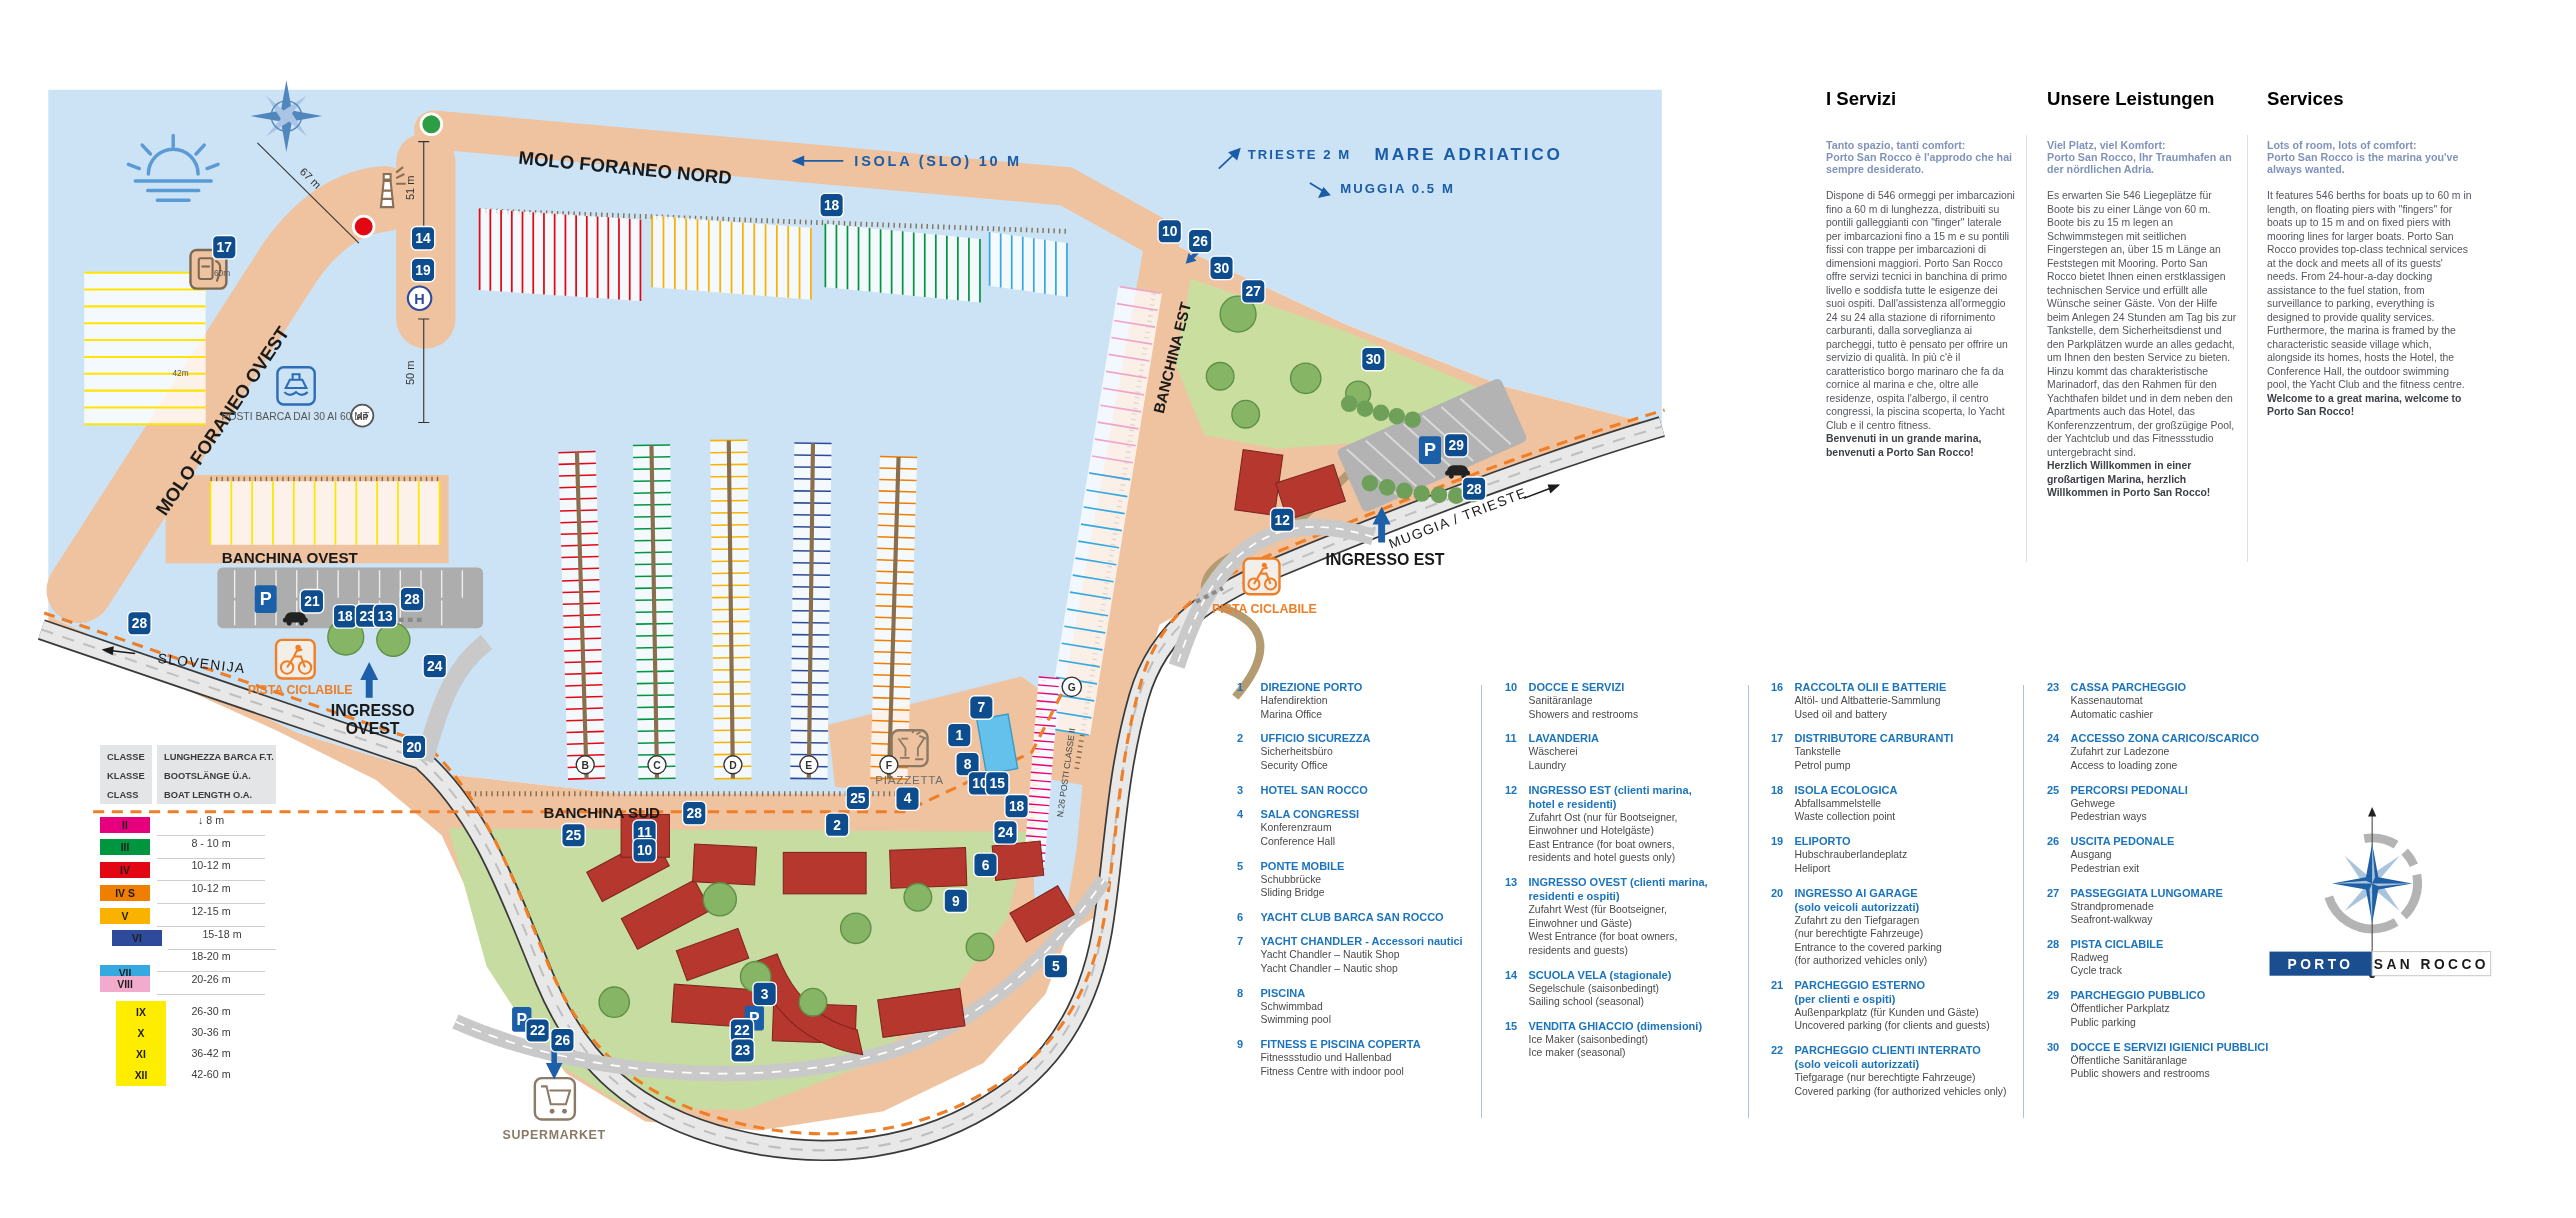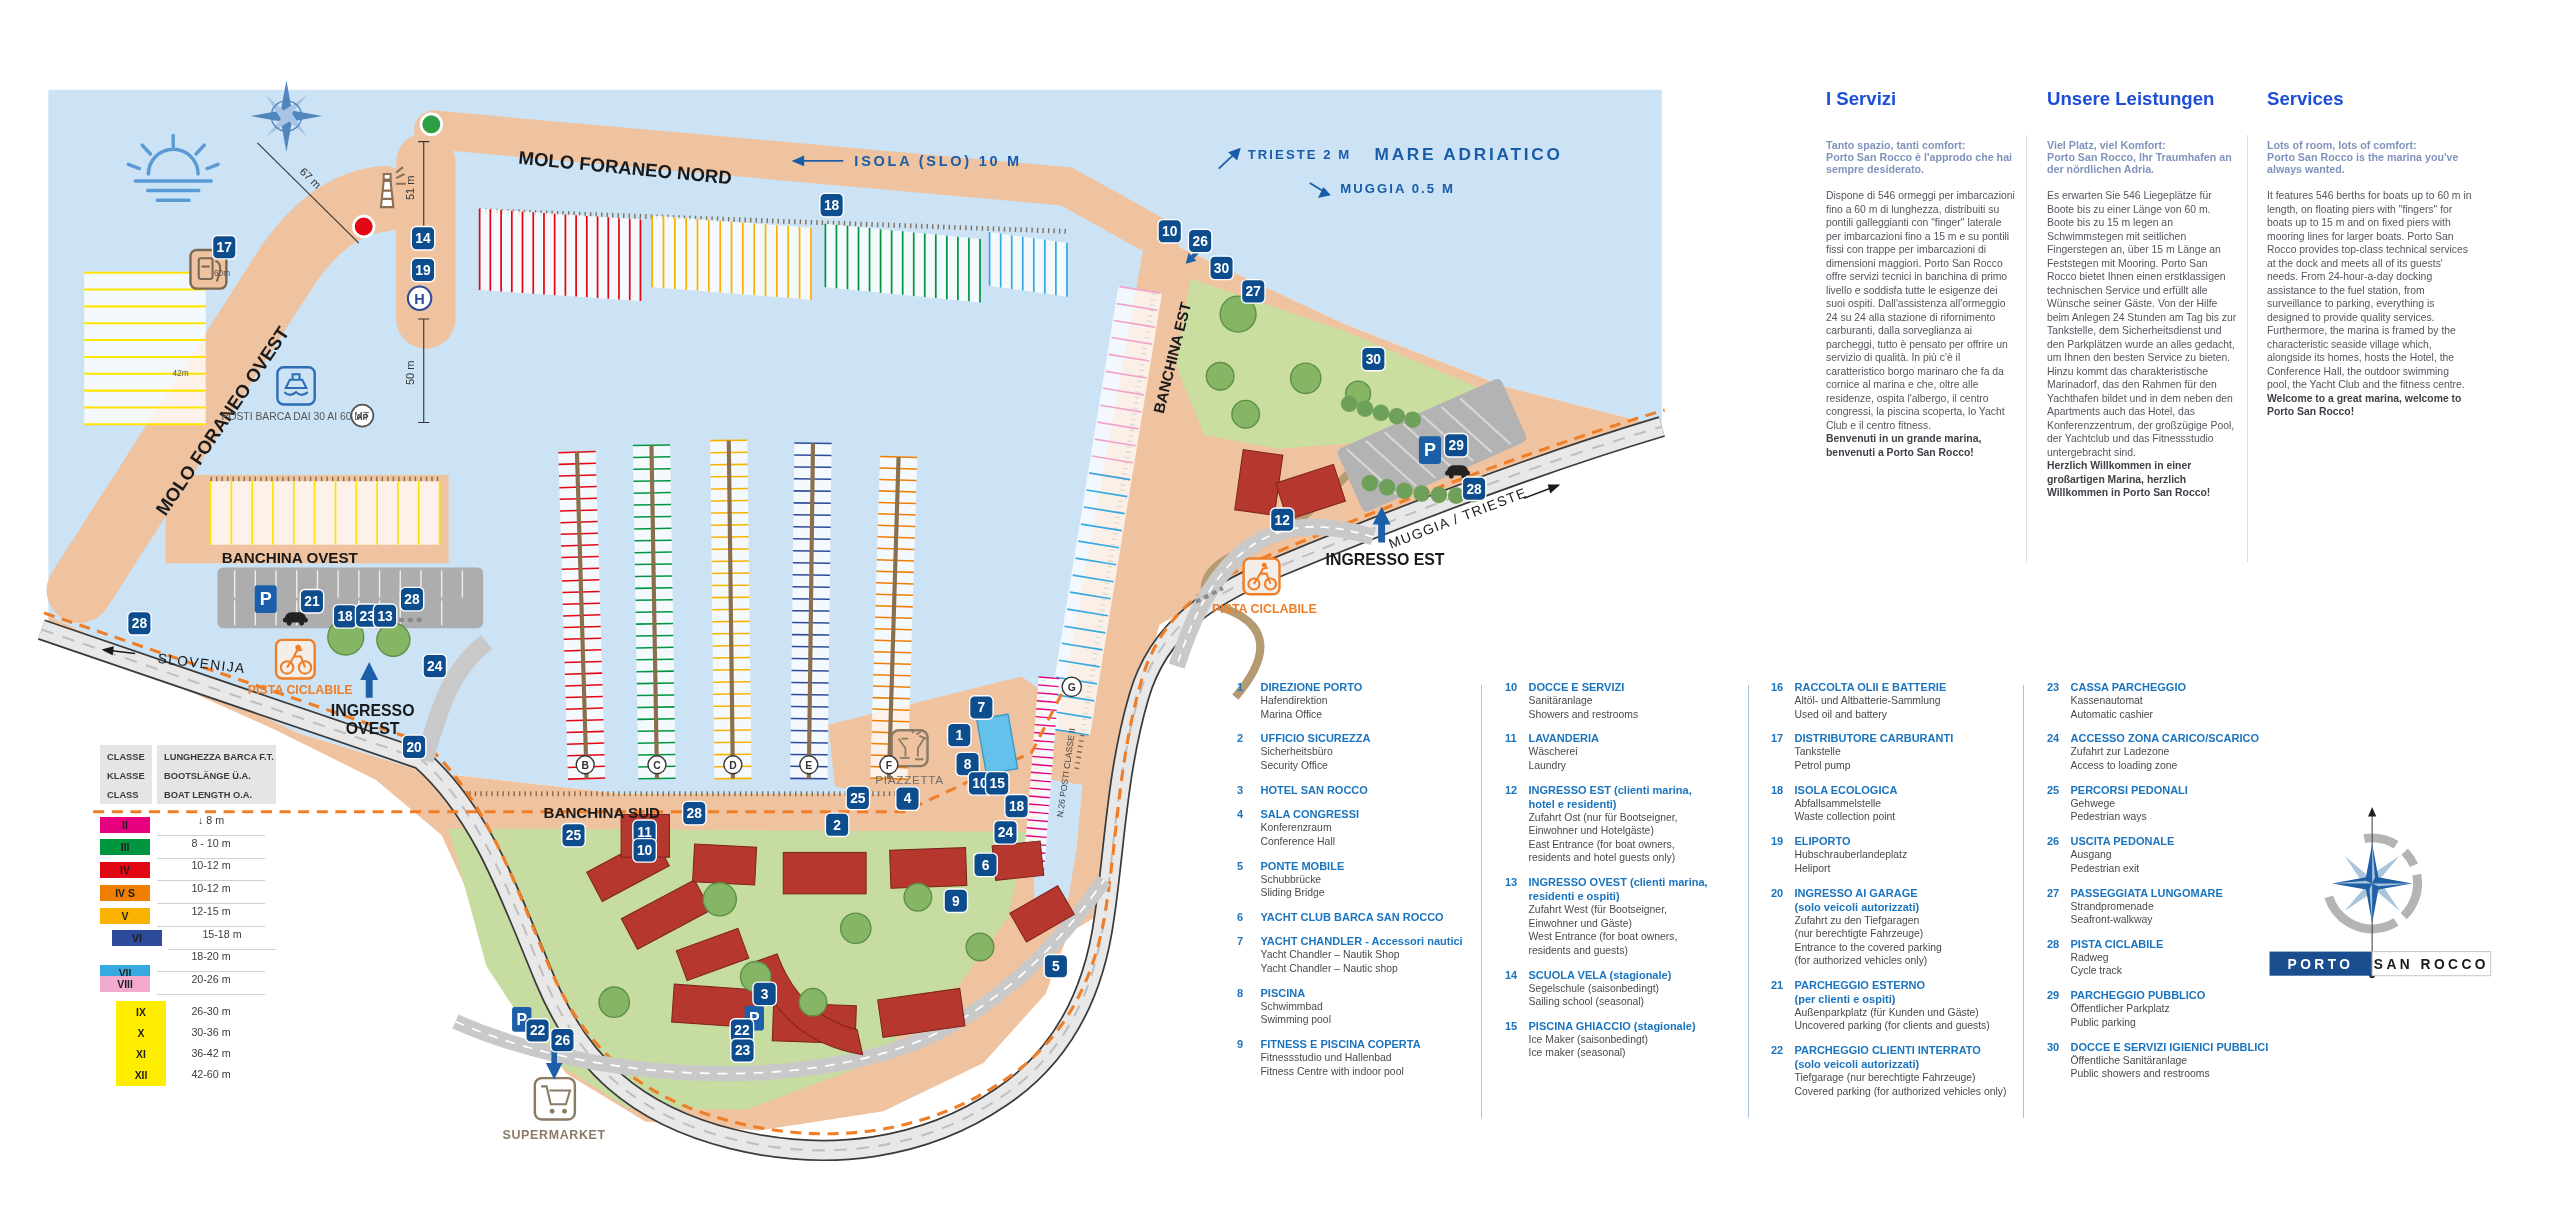--- a/index.html
+++ b/index.html
@@ -1,21 +1,21 @@
 <!DOCTYPE html>
 <html style="font-size:11px"><head>
 <meta charset="utf-8">
 <style>
   html,body{margin:0;padding:0;background:#fff;}
   #stage{position:relative;width:2576px;height:1219px;background:#fff;overflow:hidden;
          font-family:"Liberation Sans",sans-serif;}
   svg text{font-family:"Liberation Sans",sans-serif;}
   
   .info-col{position:absolute;top:88px;width:191px;}
-  .info-col h2{margin:0 0 29px 0;font-size:18.6px;font-weight:bold;color:#1d4ed8;}
+  .info-col h2{margin:0 0 29px 0;font-size:18.6px;font-weight:bold;color:#000000;}
   .intro{white-space:pre-line;margin:0 0 14px 0;font-size:10.7px;line-height:12px;
          font-weight:bold;color:#8093BC;}
   .ibody{margin:0;font-size:10.4px;line-height:13.5px;color:#54565E;}
   .closing{margin:0;font-size:10.4px;line-height:13.5px;font-weight:bold;color:#3E4148;}
   .vrule{position:absolute;width:1.4px;background:#D9E0EC;}
   .lrule{position:absolute;width:1.4px;background:#A9C2DE;}
   
   .legend-col{position:absolute;top:680px;}
   .li{display:flex;margin-bottom:10.4px;}
   .ln{flex:0 0 23.5px;font-size:11px;line-height:14px;font-weight:bold;color:#1B74BE;}
@@ -689,21 +689,21 @@
           <div class="ln">14</div>
           <div class="lt">
             <div class="t1">SCUOLA VELA (stagionale)</div>
             <div class="ls">Segelschule (saisonbedingt)</div>
             <div class="ls">Sailing school (seasonal)</div>
           </div>
         </div>
         <div class="li">
           <div class="ln">15</div>
           <div class="lt">
-            <div class="t1">PISCINA GHIACCIO (stagionale)</div>
+            <div class="t1">VENDITA GHIACCIO (dimensioni)</div>
             <div class="ls">Ice Maker (saisonbedingt)</div>
             <div class="ls">Ice maker (seasonal)</div>
           </div>
         </div>
       </div>
     <div class="legend-col" style="left:1771px;width:244px;">
         <div class="li">
           <div class="ln">16</div>
           <div class="lt">
             <div class="t1">RACCOLTA OLII E BATTERIE</div>

